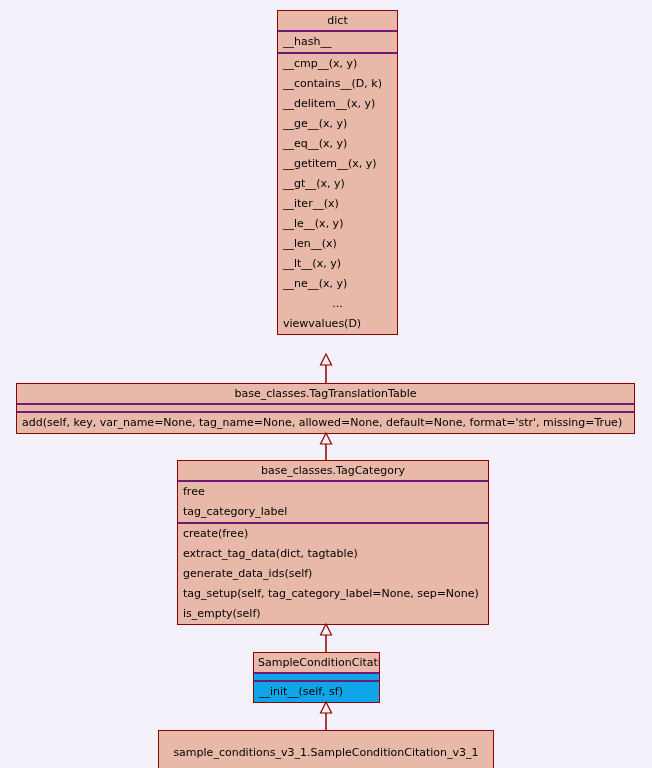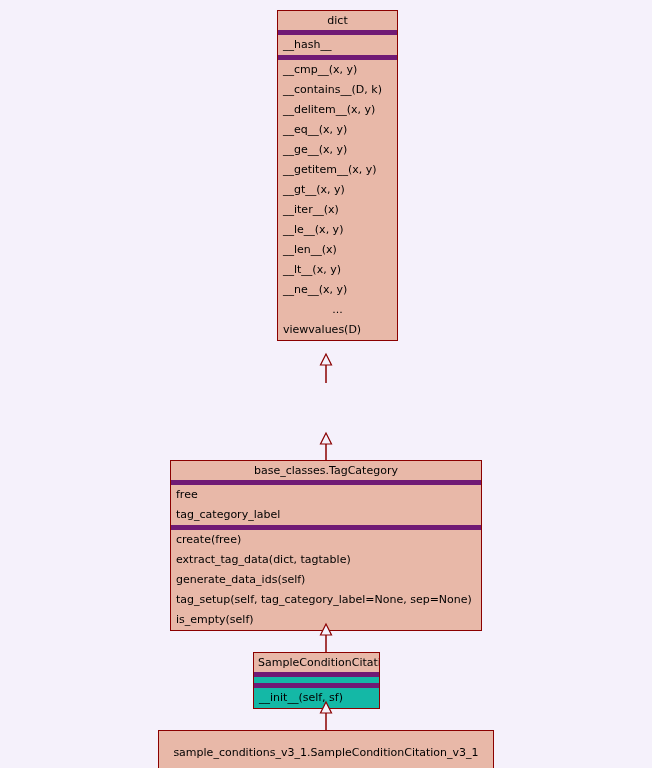--- a/index.html
+++ b/index.html
@@ -33,84 +33,91 @@
     overflow: hidden;
   }
   .single-title {
     height: 24px;
     line-height: 24px;
     padding: 10px 4px;
     text-align: center;
     white-space: nowrap;
   }
   .compartment {
-    border-top: 5px solid #701a75;
+    border-top: 2px solid #701a75;
   }
   .compartment.empty {
     height: 6px;
   }
   .row {
     height: 20px;
     line-height: 20px;
     padding: 0 5px;
     white-space: nowrap;
     overflow: hidden;
     text-align: left;
   }
   .row.center {
     text-align: center;
   }
   .light {
-    background: #14b8a6;
+    background: #0ea5e9;
   }
   svg.arrow {
     position: absolute;
     overflow: visible;
   }
 </style>
 </head>
 <body>
 
 <div id="canvas">
 
   <div class="class-box" style="left:266px; top:10px; width:121px;margin-left:11px;">
     <div class="class-title">dict</div>
     <div class="compartment">
       <div class="row">__hash__</div>
     </div>
     <div class="compartment">
       <div class="row">__cmp__(x, y)</div>
       <div class="row">__contains__(D, k)</div>
       <div class="row">__delitem__(x, y)</div>
+      <div class="row">__ge__(x, y)</div>
       <div class="row">__eq__(x, y)</div>
-      <div class="row">__ge__(x, y)</div>
       <div class="row">__getitem__(x, y)</div>
       <div class="row">__gt__(x, y)</div>
       <div class="row">__iter__(x)</div>
       <div class="row">__le__(x, y)</div>
       <div class="row">__len__(x)</div>
       <div class="row">__lt__(x, y)</div>
       <div class="row">__ne__(x, y)</div>
       <div class="row center">...</div>
       <div class="row">viewvalues(D)</div>
     </div>
   </div>
 
   <svg class="arrow" style="left:319px; top:353px;" width="14" height="30" viewBox="0 0 14 30">
     <line x1="7" y1="12" x2="7" y2="30" stroke="#8b0000" stroke-width="1.5"></line>
     <polygon points="7,1 1.5,12 12.5,12" fill="#f5f1fb" stroke="#8b0000" stroke-width="1.2"></polygon>
   </svg>
 
+  <div class="class-box" style="left:16px; top:383px; width:619px;">
+    <div class="class-title">base_classes.TagTranslationTable</div>
+    <div class="compartment empty"></div>
+    <div class="compartment">
+      <div class="row">add(self, key, var_name=None, tag_name=None, allowed=None, default=None, format='str', missing=True)</div>
+    </div>
+  </div>
 
   <svg class="arrow" style="left:319px; top:432px;" width="14" height="28" viewBox="0 0 14 28">
     <line x1="7" y1="12" x2="7" y2="28" stroke="#8b0000" stroke-width="1.5"></line>
     <polygon points="7,1 1.5,12 12.5,12" fill="#f5f1fb" stroke="#8b0000" stroke-width="1.2"></polygon>
   </svg>
 
-  <div class="class-box" style="left:170px; top:460px; width:312px;">
+  <div class="class-box" style="left:177px; top:460px; width:312px;">
     <div class="class-title">base_classes.TagCategory</div>
     <div class="compartment">
       <div class="row">free</div>
       <div class="row">tag_category_label</div>
     </div>
     <div class="compartment">
       <div class="row">create(free)</div>
       <div class="row">extract_tag_data(dict, tagtable)</div>
       <div class="row">generate_data_ids(self)</div>
       <div class="row">tag_setup(self, tag_category_label=None, sep=None)</div>

